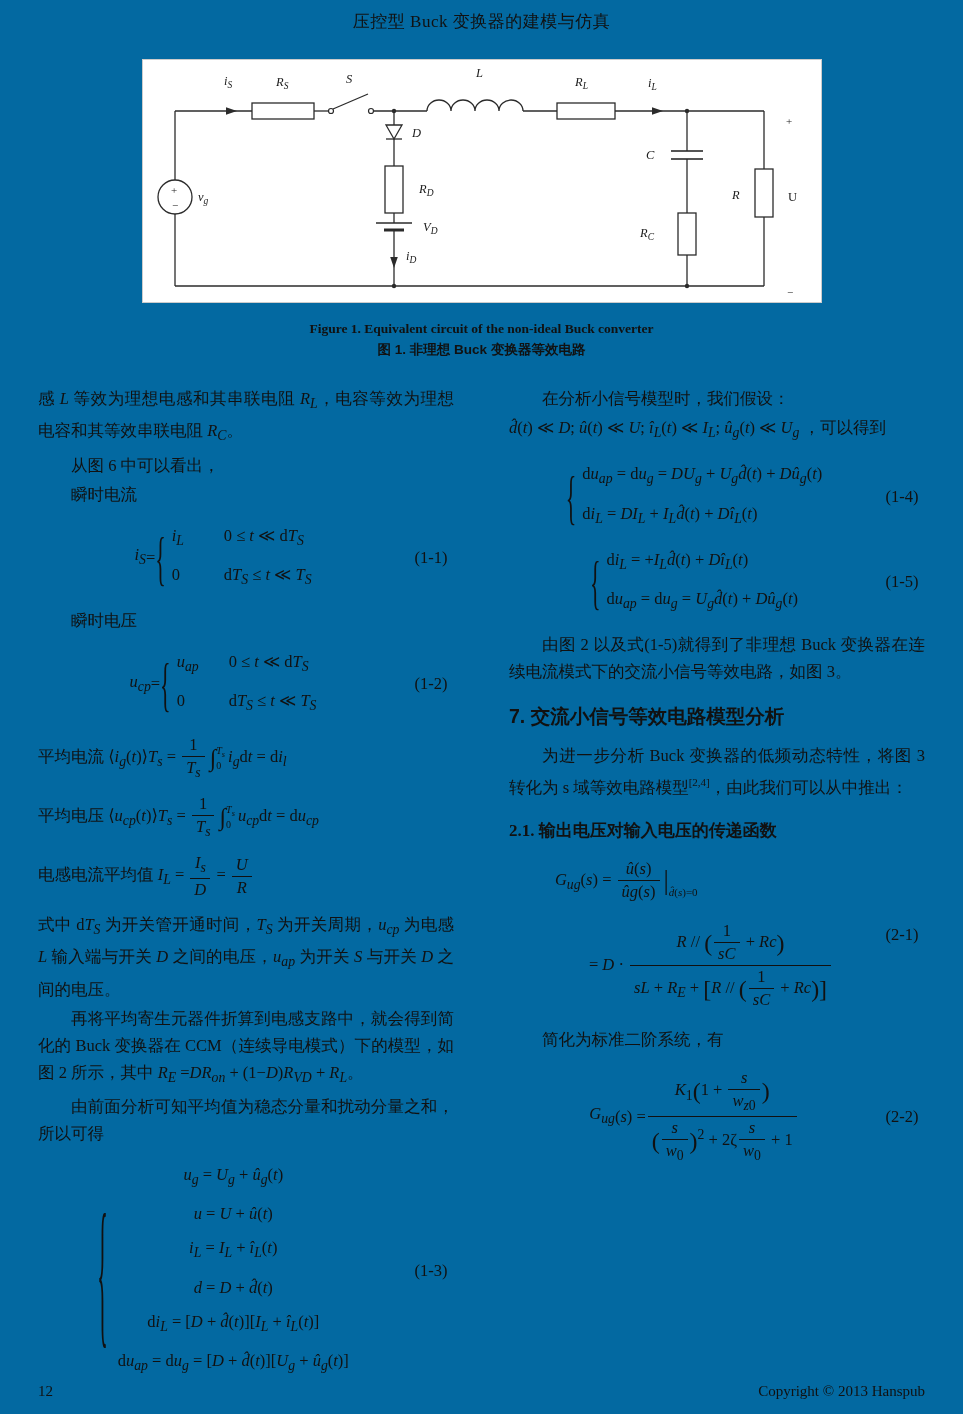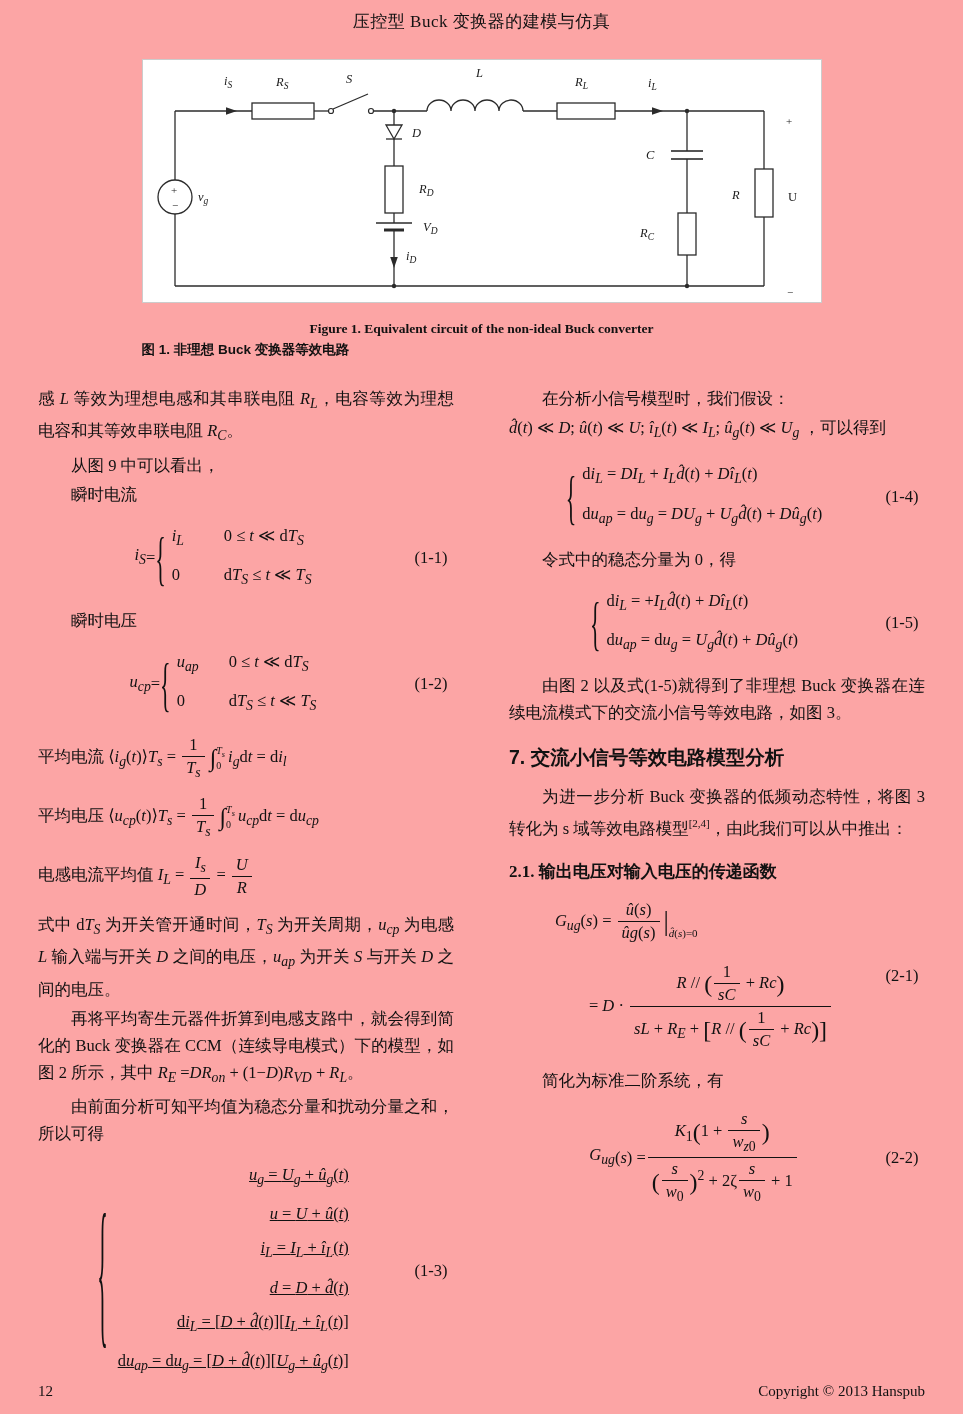--- a/index.html
+++ b/index.html
@@ -1,21 +1,21 @@
 <!DOCTYPE html>
 <html><head>
 <meta charset="utf-8">
 <style>
   html,body{margin:0;padding:0;background:#e8e8e8;}
-  .page{position:relative;width:963px;height:1414px;margin:0 auto;background:#fca5a5;
+  .page{position:relative;width:963px;height:1414px;margin:0 auto;background:#0369a1;
         font-family:"Liberation Serif","DejaVu Serif",serif;color:#111;overflow:hidden;}
   .header-title{text-align:center;padding-top:10px;font-size:17px;letter-spacing:.5px;}
   .figure-block{width:680px;margin:26px auto 0;}
   .cap-en{font-weight:bold;font-size:13.5px;text-align:center;margin-top:14px;}
-  .cap-zh{font-weight:bold;font-size:13.5px;margin-top:4px;
+  .cap-zh{font-weight:bold;font-size:13.5px;text-align:center;margin-top:4px;
           font-family:"Liberation Sans","DejaVu Sans",sans-serif;}
   .columns{display:flex;gap:55px;padding:24px 38px 0;}
   .col{width:423px;font-size:16.5px;line-height:27px;text-align:justify;}
   .para{margin:2px 0;}
   .ind{text-indent:2em;}
   .disp{margin:10px 0;}
   h2.sec{font-family:"Liberation Sans","DejaVu Sans",sans-serif;font-size:19.5px;margin:18px 0 12px;}
   h3.subsec{font-family:Liberation Serif, serif;font-size:17px;margin:16px 0 10px;}
   
   .eq{display:flex;align-items:center;margin:14px 0;}
@@ -23,21 +23,21 @@
   .eq-num{flex:none;width:46px;text-align:center;}
   .frac{display:inline-flex;flex-direction:column;vertical-align:middle;text-align:center;margin:0 2px;}
   .frac > .num{display:block;padding:0 4px;border-bottom:1px solid #111;line-height:1.35;}
   .frac > .den{display:block;padding:0 4px;line-height:1.35;}
   .cases{display:inline-flex;align-items:center;vertical-align:middle;}
   .brace{display:inline-block;font-size:22px;font-weight:300;transform-origin:50% 50%;margin-right:6px;}
   .b2{transform:scaleY(2.7);}
   .b6{transform:scaleY(7.4);margin-right:10px;}
   .rows{display:inline-flex;flex-direction:column;gap:7px;}
   .rows-l{align-items:flex-start;}
-  .rows-c{align-items:flex-end;text-decoration:underline;}
+  .rows-c{align-items:center;}
   .crow{display:inline-flex;gap:30px;}
   .cval{min-width:22px;display:inline-block;}
   .intg{font-size:24px;vertical-align:middle;margin-left:3px;}
   .lims{display:inline-flex;flex-direction:column;font-size:10px;line-height:1.15;vertical-align:middle;margin-right:3px;text-align:left;}
   .bp{font-size:1.45em;font-weight:300;vertical-align:middle;}
   .vbar{font-size:1.6em;vertical-align:middle;margin-left:2px;}
   .evalsub{font-size:11px;position:relative;top:11px;}
   .eqlines{display:inline-flex;flex-direction:column;gap:16px;}
   .eqind{margin-left:34px;}
   sup.ref{font-size:11px;}
@@ -128,21 +128,21 @@
       <text class="sign" x="30" y="150" font-size="10">−</text>
     </svg>
     <div class="cap-en">Figure 1. Equivalent circuit of the non-ideal Buck converter</div>
     <div class="cap-zh">图 1.  非理想 Buck 变换器等效电路</div>
   </div>
 
   <div class="columns">
 
     <div class="col">
       <p class="para">感 <i>L</i> 等效为理想电感和其串联电阻 <i>R<sub>L</sub></i>，电容等效为理想电容和其等效串联电阻 <i>R<sub>C</sub></i>。</p>
-      <p class="para ind">从图 9 中可以看出，</p>
+      <p class="para ind">从图 6 中可以看出，</p>
       <p class="para ind">瞬时电流</p>
       <div class="eq">
         <div class="eq-body"><i>i<sub>S</sub></i> = <span class="cases">
               <span class="brace b2">{</span>
               <span class="rows rows-l">
                 <span class="crow">
                   <span class="cval"><i>i<sub>L</sub></i></span>
                   <span class="ccond">0 ≤ <i>t</i> ≪ d<i>T<sub>S</sub></i></span>
                 </span>
                 <span class="crow">
@@ -213,28 +213,27 @@
     </div>
 
     <div class="col">
       <p class="para ind">在分析小信号模型时，我们假设：</p>
       <p class="para"><i>d̂</i>(<i>t</i>) ≪ <i>D</i>; <i>û</i>(<i>t</i>) ≪ <i>U</i>; <i>î<sub>L</sub></i>(<i>t</i>) ≪ <i>I<sub>L</sub></i>; <i>û<sub>g</sub></i>(<i>t</i>) ≪ <i>U<sub>g</sub></i> ，可以得到</p>
       <div class="eq">
         <div class="eq-body">
             <span class="cases">
               <span class="brace b2">{</span>
               <span class="rows rows-l">
+                <span>d<i>u<sub>ap</sub></i> = d<i>u<sub>g</sub></i> = <i>DU<sub>g</sub></i> + <i>U<sub>g</sub></i><i>d̂</i>(<i>t</i>) + <i>D</i><i>û<sub>g</sub></i>(<i>t</i>)</span>
                 <span>d<i>i<sub>L</sub></i> = <i>DI<sub>L</sub></i> + <i>I<sub>L</sub></i><i>d̂</i>(<i>t</i>) + <i>D</i><i>î<sub>L</sub></i>(<i>t</i>)</span>
-                <span>d<i>u<sub>ap</sub></i> = d<i>u<sub>g</sub></i> = <i>DU<sub>g</sub></i> + <i>U<sub>g</sub></i><i>d̂</i>(<i>t</i>) + <i>D</i><i>û<sub>g</sub></i>(<i>t</i>)</span>
               </span>
             </span>
           </div>
         <div class="eq-num">(1-4)</div>
       </div>
-      <p class="para ind">令式中的稳态分量为 0，得</p>
       <div class="eq">
         <div class="eq-body">
             <span class="cases">
               <span class="brace b2">{</span>
               <span class="rows rows-l">
                 <span>d<i>i<sub>L</sub></i> = +<i>I<sub>L</sub></i><i>d̂</i>(<i>t</i>) + <i>D</i><i>î<sub>L</sub></i>(<i>t</i>)</span>
                 <span>d<i>u<sub>ap</sub></i> = d<i>u<sub>g</sub></i> = <i>U<sub>g</sub></i><i>d̂</i>(<i>t</i>) + <i>D</i><i>û<sub>g</sub></i>(<i>t</i>)</span>
               </span>
             </span>
           </div>

